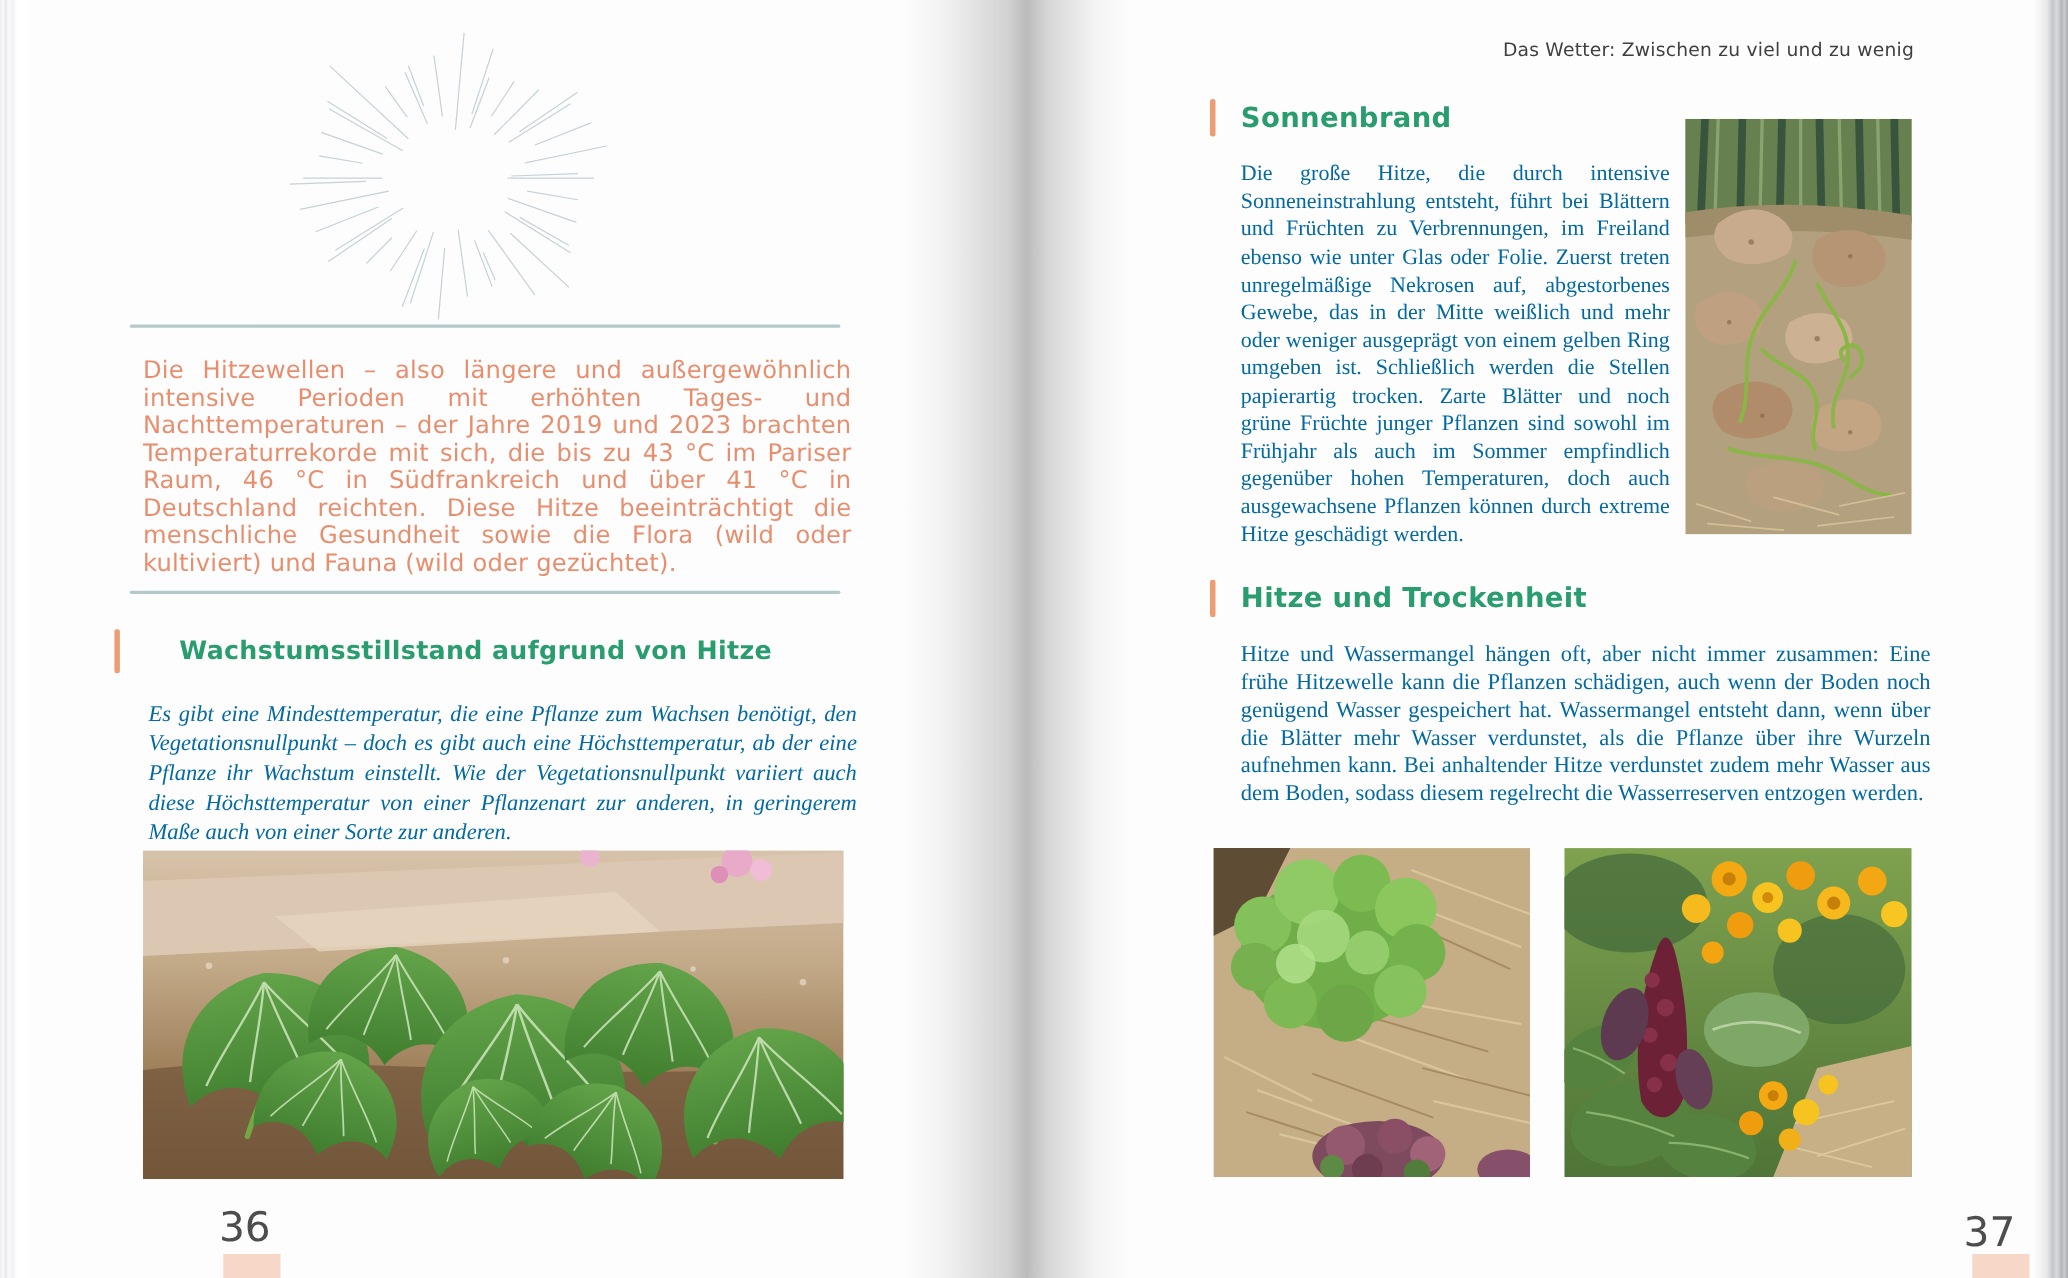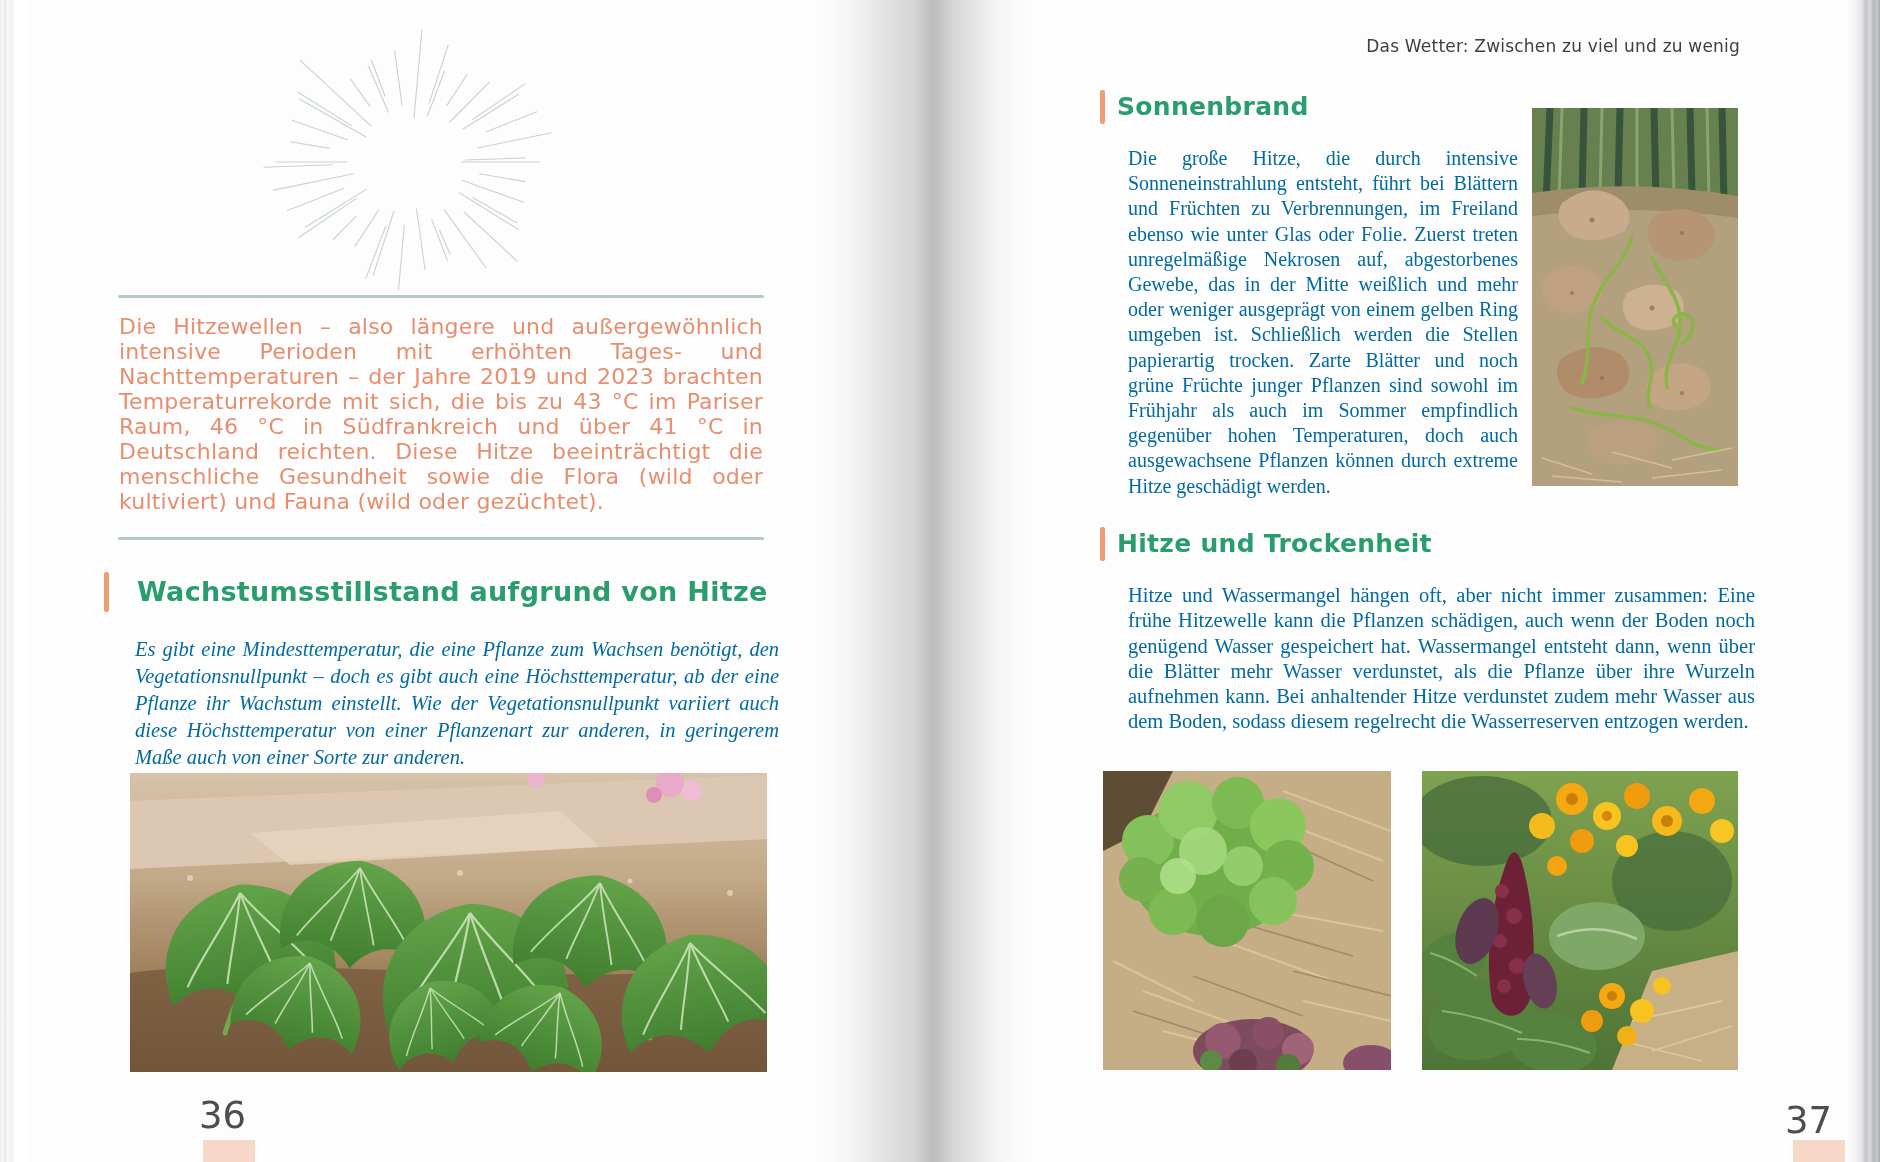--- a/index.html
+++ b/index.html
@@ -19,28 +19,28 @@
   .sunburst svg{width:100%;height:100%;display:block;}
   .sunburst line{stroke:#c6d1d8;stroke-width:1.1;}
   .feature-title{position:absolute;left:140px;top:94px;width:540px;text-align:center;z-index:2;
     color:#E8875F;font-family:"DejaVu Serif","Liberation Serif",serif;font-weight:bold;
     text-shadow:0 0 6px rgba(255,255,255,0.9),0 0 12px rgba(255,255,255,0.8);}
   .feature-title .t1{font-size:58px;line-height:64px;letter-spacing:1px;}
   .feature-title .t2{font-size:55px;line-height:62px;letter-spacing:1px;}
   .divider{position:absolute;left:118px;width:646px;height:3px;background:#b3c9cc;border-radius:2px;}
   .div-1{top:295px;}
   .div-2{top:537px;}
-  .intro{position:absolute;left:119px;top:314px;width:644px;margin:0;
+  .intro{position:absolute;left:119px;top:314px;width:644px;margin:11px;
     color:#E78E6E;font-size:22px;line-height:25px;text-align:justify;letter-spacing:0.2px;}
-  .sec-head{position:absolute;display:flex;align-items:flex-start;}
+  .sec-head{position:absolute;display:flex;align-items:flex-start;gap:11px;}
   .sec-head .bar{width:5px;border-radius:2px;background:#eb9e74;flex:0 0 auto;}
   .sec-head .txt{color:#2a9d6e;font-weight:bold;}
   .head-left{left:104px;top:572px;}
   .head-left .bar{height:40px;}
-  .head-left .txt{margin-left:28px;font-size:27px;line-height:40px;letter-spacing:0.3px;}
+  .head-left .txt{margin-left:43px;font-size:23px;line-height:40px;letter-spacing:0.3px;}
   .body-serif{font-family:"Liberation Serif","DejaVu Serif",serif;color:#0369a1;text-align:justify;margin:16px;}
   .body-left{position:absolute;left:119px;top:620px;width:644px;font-size:20.5px;line-height:27px;font-style:italic;}
   .photo{position:absolute;overflow:hidden;}
   .photo svg{display:block;width:100%;height:100%;}
   .photo-main{left:130px;top:773px;width:637px;height:299px;}
   .page-num{position:absolute;font-size:37px;color:#4d4d4d;}
   .num-left{left:199px;top:1094px;}
   .num-right{left:1785px;top:1099px;}
   .tab{position:absolute;top:1140px;width:52px;height:22px;background:#f7d8c8;}
   .tab-left{left:203px;}

